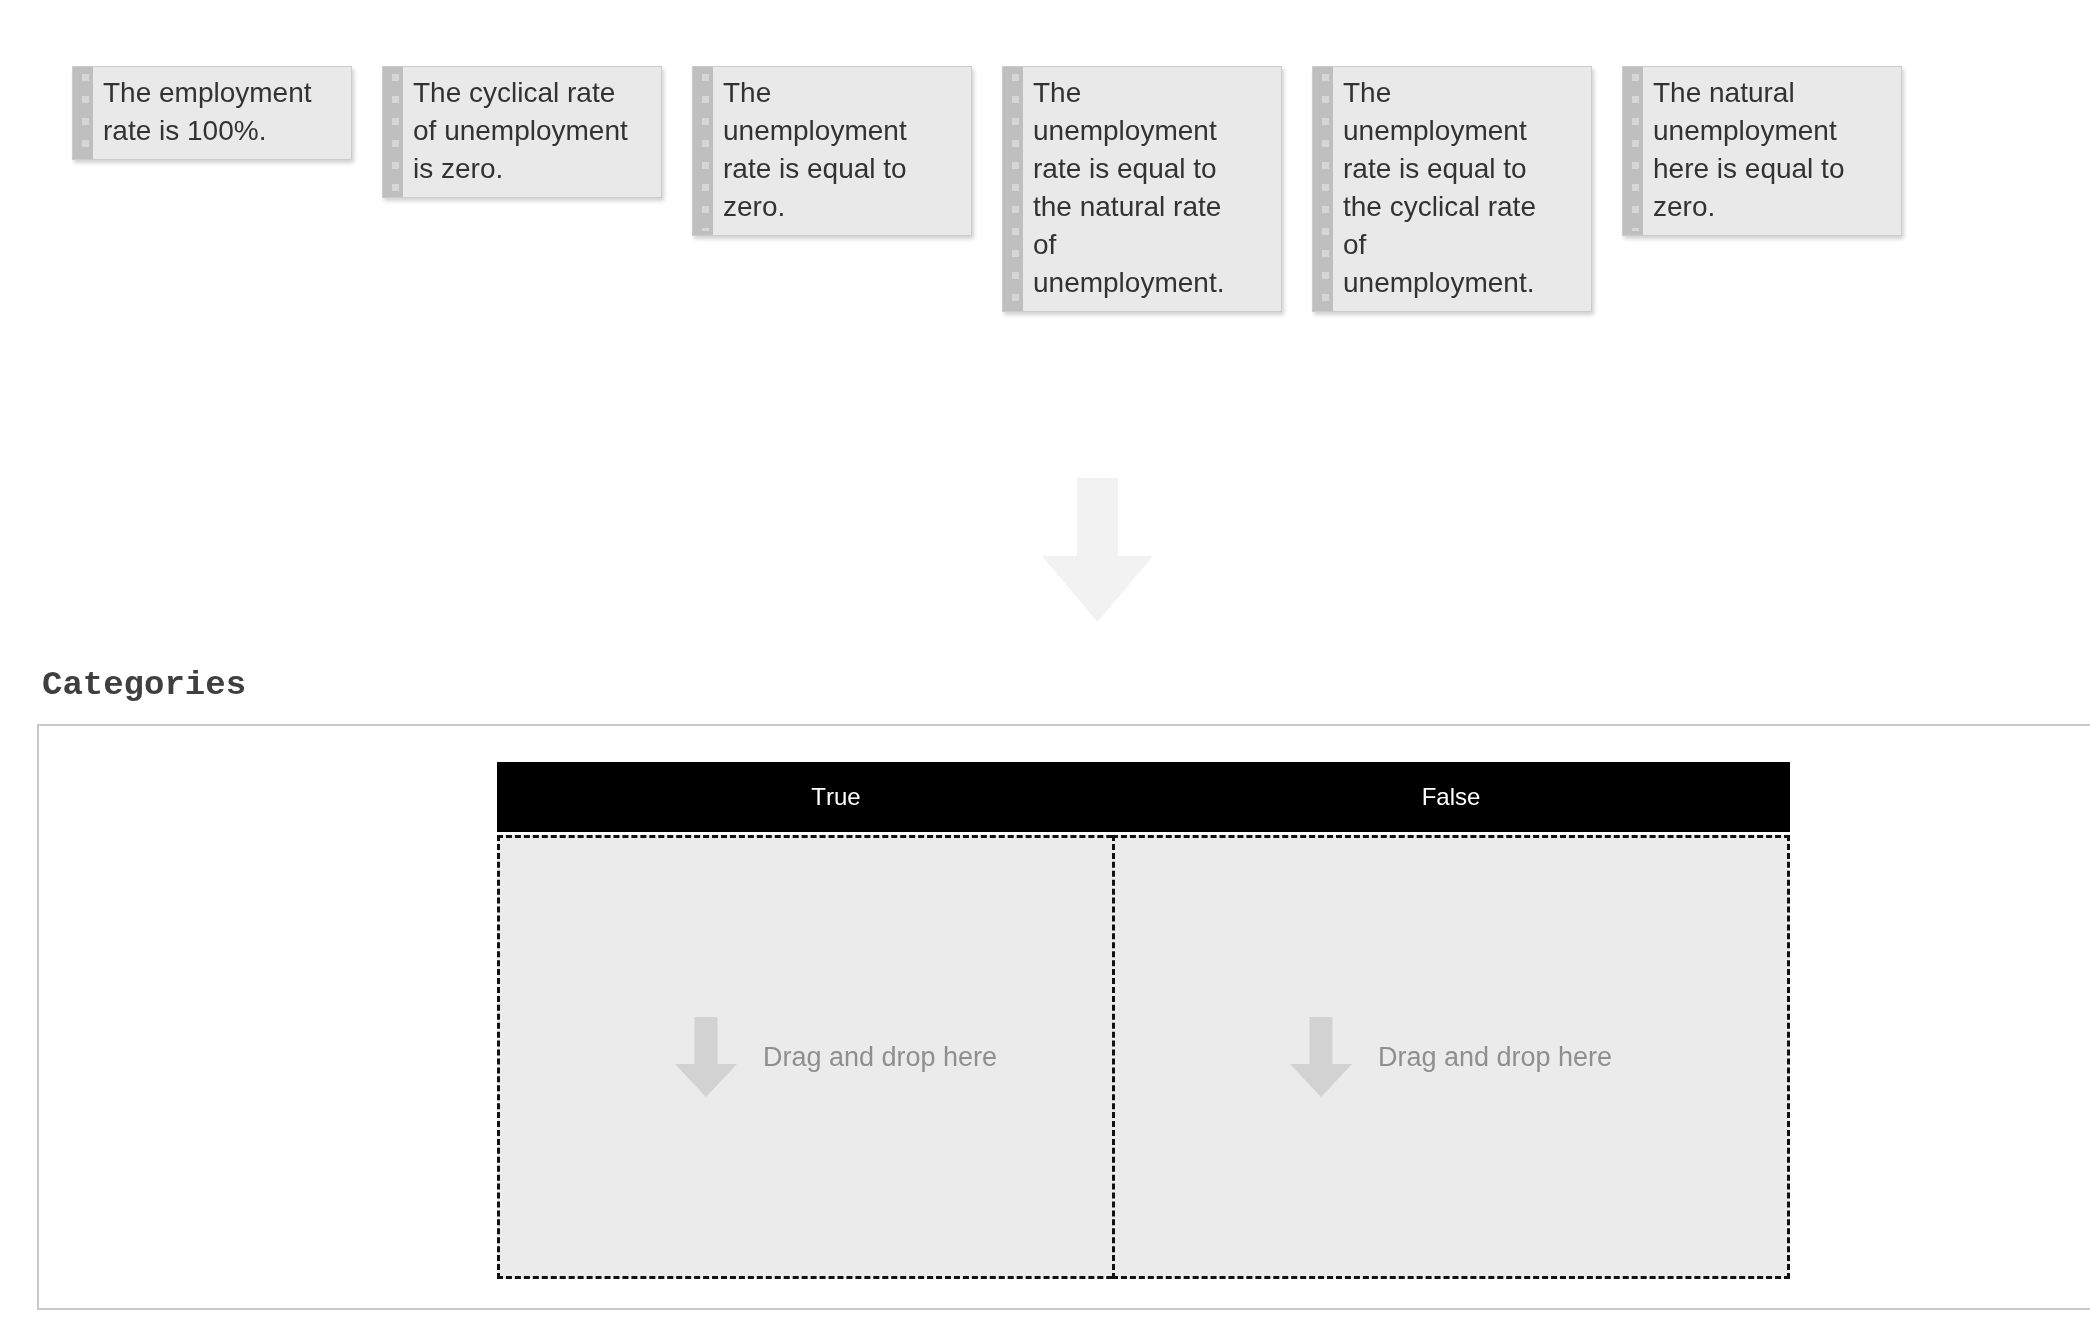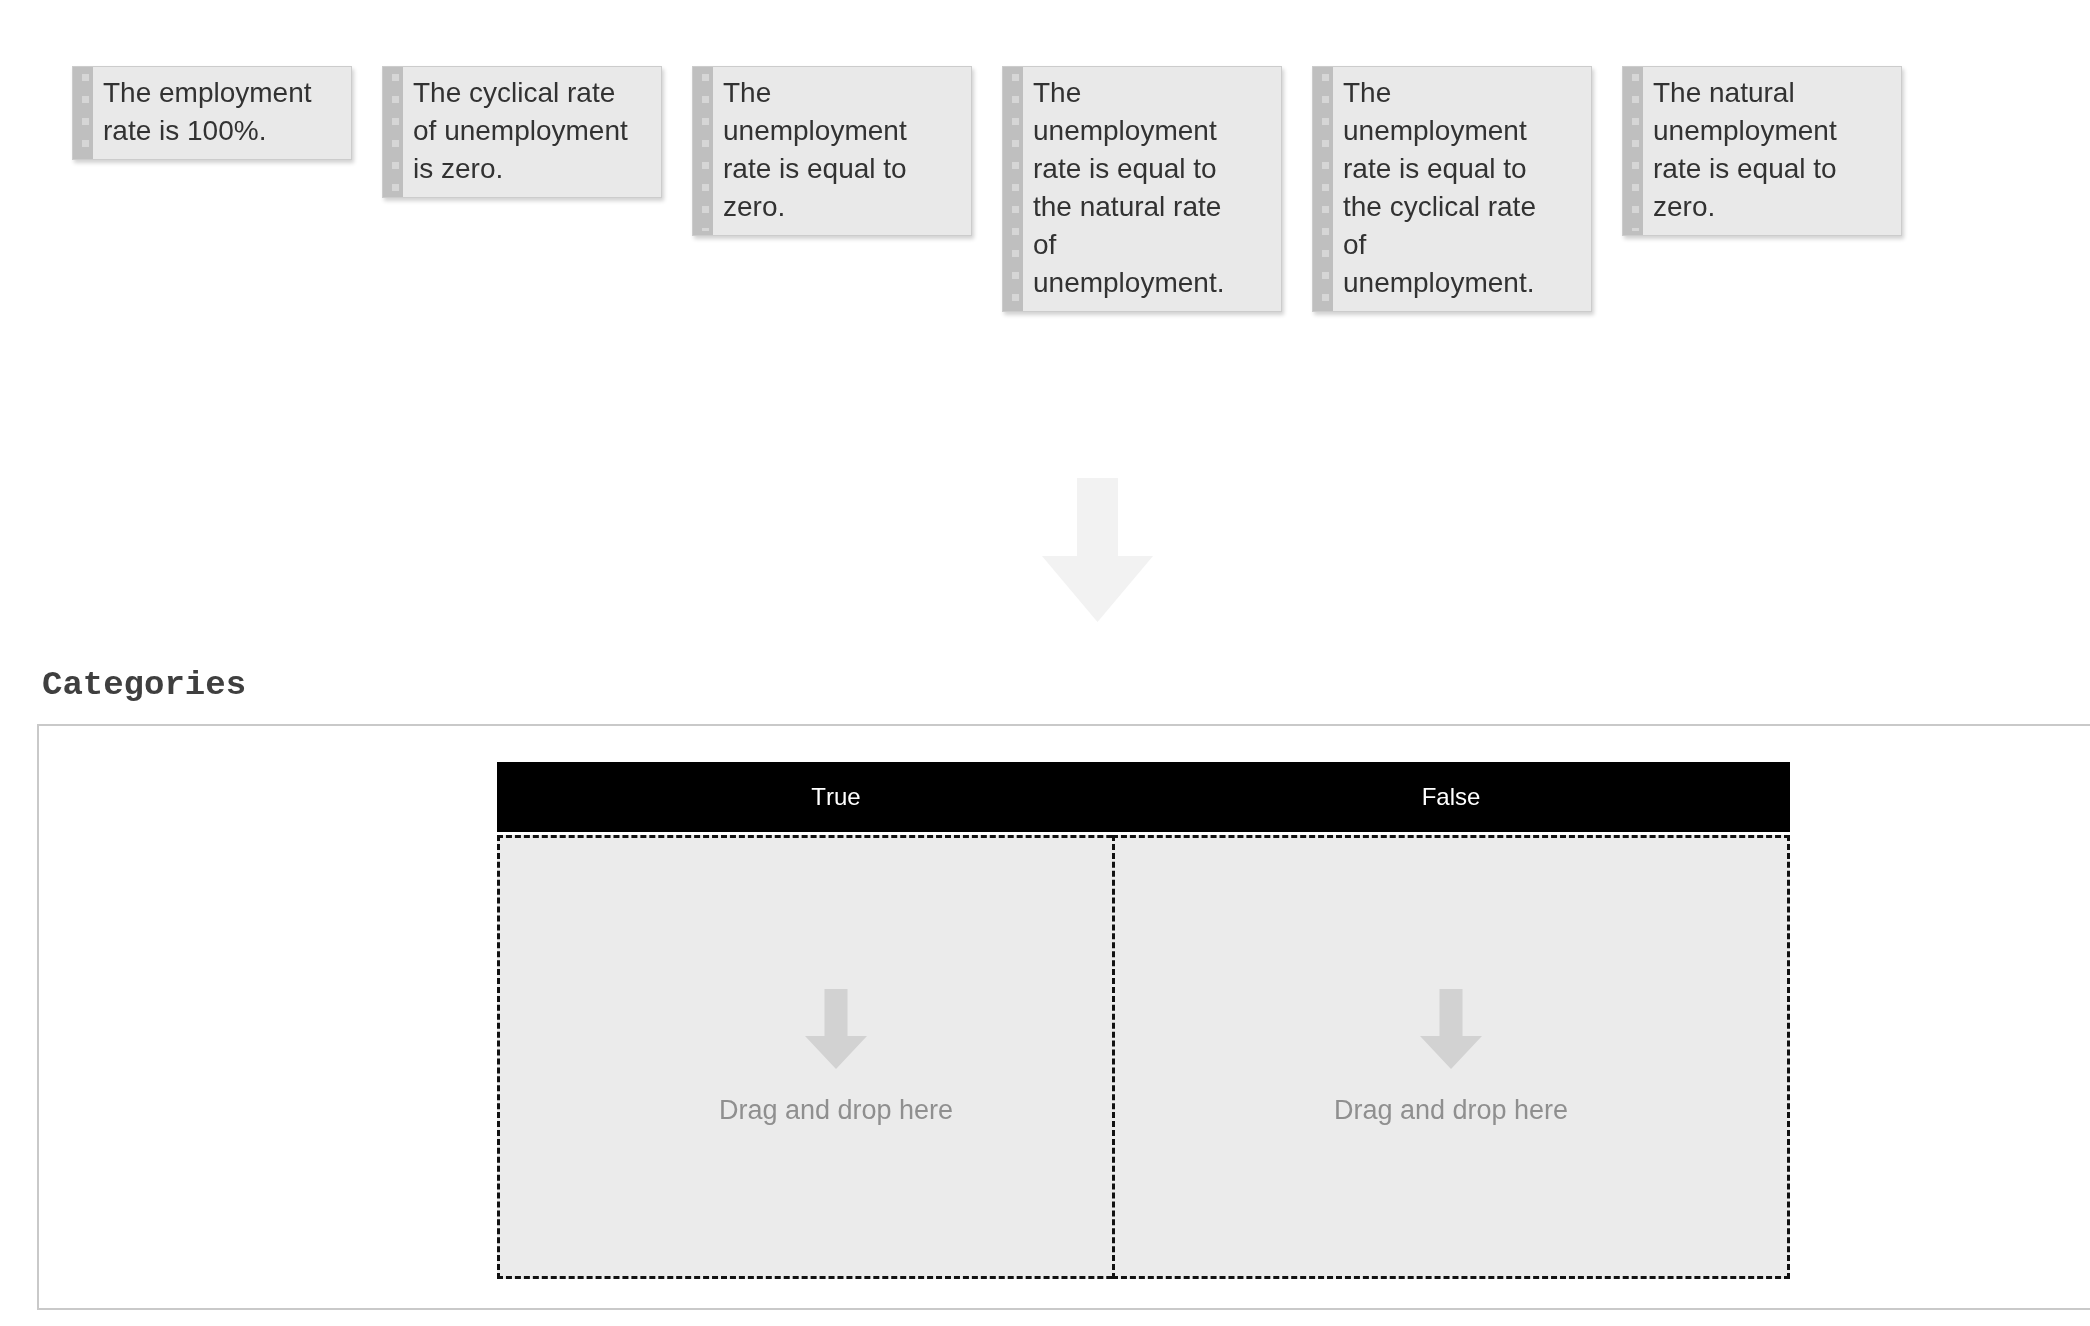--- a/index.html
+++ b/index.html
@@ -79,21 +79,21 @@
     line-height: 70px;
     text-align: center;
   }
   .dropzone {
     margin-top: 3px;
     height: 444px;
     box-sizing: border-box;
     background: #ebebeb;
     border: 3px dashed #111111;
     display: flex;
-    flex-direction: column;
+    flex-direction: row;
     align-items: center;
     justify-content: center;
     gap: 26px;
   }
   .dz-arrow { width: 62px; height: 80px; }
   .dz-text {
     font-size: 27px;
     color: #8f8f8f;
   }
 </style>
@@ -133,21 +133,21 @@
 unemployment
 rate is equal to
 the cyclical rate
 of
 unemployment.</div>
 </div>
 <div class="card" style="left:1622px">
   <div class="card-handle"></div>
   <div class="card-text">The natural
 unemployment
-rate is equal to
+here is equal to
 zero.</div>
 </div>
 
 <svg class="big-arrow" viewBox="0 0 111 144">
   <polygon points="35,0 76,0 76,78 111,78 55.5,144 0,78 35,78" fill="#f2f2f2"></polygon>
 </svg>
 
 <div class="section-heading">Categories</div>
 
 <div class="categories-panel">

